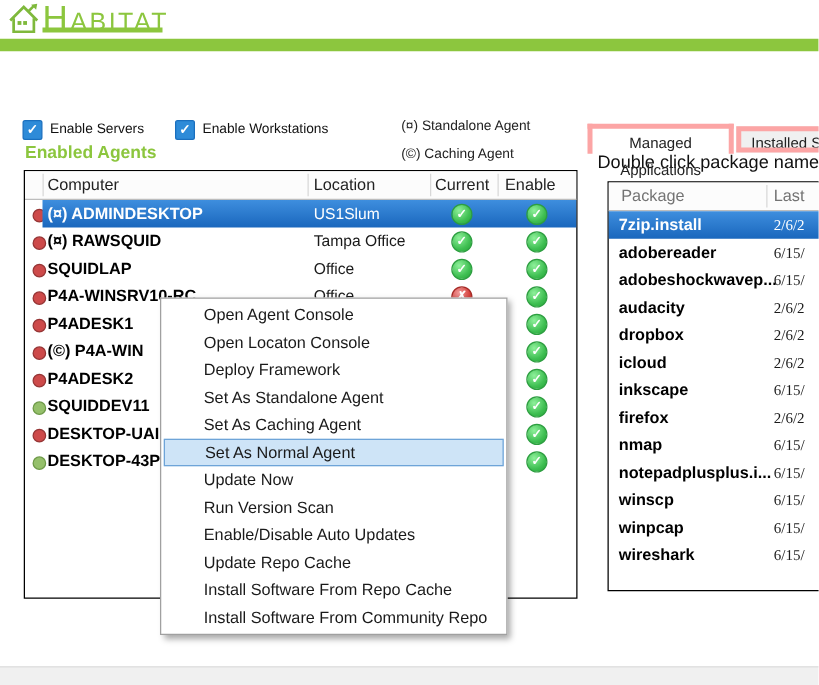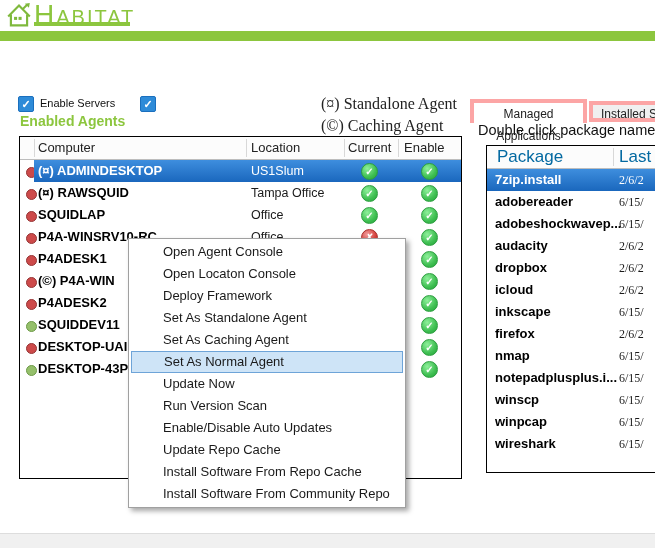--- a/index.html
+++ b/index.html
@@ -10,21 +10,21 @@
   .logo-house{position:absolute;left:6px;top:2px;width:26px;height:27px;}
   .logo-text{position:absolute;left:34px;top:-1px;font-variant:small-caps;
              font-size:28px;letter-spacing:2px;color:#8CC63E;font-weight:500;}
   .logo-underline{position:absolute;left:34px;top:22px;width:96px;height:4px;background:#8CC63E;}
   .green-bar{position:absolute;left:0;top:31px;width:655px;height:10px;background:#8CC63E;}
 
   
   .cb{position:absolute;width:14px;height:14px;background:#2E8BD8;border:1px solid #1A6FBE;
       border-radius:2px;color:#fff;font-size:11px;line-height:14px;text-align:center;font-weight:bold;}
   .cb-label{position:absolute;font-size:11px;color:#111;}
-  .legend-line{position:absolute;font-size:16px;color:#222;font-family:Liberation Serif, serif;}
+  .legend-line{position:absolute;font-size:11px;color:#222;}
   .panel-title{position:absolute;left:20px;top:113px;font-size:14px;font-weight:bold;color:#8CC63E;}
 
   
   .agents-table{position:absolute;left:19px;top:136px;width:441px;height:341px;
                 border:1px solid #000;background:#fff;}
   .agrid-header{position:absolute;left:0;top:0;width:100%;height:22px;background:#fcfcfc;
                 border-bottom:1px solid #bdbdbd;text-align:right;}
   .agrid-header .hcell{position:absolute;top:0;height:22px;line-height:22px;font-size:13px;color:#222;}
   .vsep{position:absolute;top:2px;height:18px;width:1px;background:#d8d8d8;}
   .arows{position:absolute;left:0;top:23px;right:0;bottom:0;}
@@ -48,21 +48,21 @@
   .tab{position:absolute;font-size:12px;color:#222;border:4px solid #fca5a5;box-sizing:border-box;}
   .tab.active{left:470px;top:99px;width:117px;height:24px;background:#fff;border-bottom:none;
               line-height:22px;text-align:center;z-index:2;}
   .tab.inactive{left:589px;top:101px;width:80px;height:21px;background:#f0f0f0;line-height:19px;
                 padding-left:8px;white-space:nowrap;overflow:hidden;}
   .apps-hint{position:absolute;left:478px;top:122px;font-size:14.5px;color:#111;white-space:nowrap;}
   .apps-table{position:absolute;left:486px;top:145px;width:210px;height:326px;
               border:1px solid #000;background:#fff;}
   .pgrid-header{position:absolute;left:0;top:0;width:100%;height:22px;background:#fcfcfc;
                 border-bottom:1px solid #bdbdbd;}
-  .pgrid-header .hcell{position:absolute;top:0;height:22px;line-height:22px;font-size:17px;color:#0369a1;}
+  .pgrid-header .hcell{position:absolute;top:0;height:22px;line-height:22px;font-size:13px;color:#737373;}
   .prows{position:absolute;left:0;top:23px;right:0;}
   .prow{position:relative;height:22px;}
   .prow.selected{background:linear-gradient(180deg,#3E8EDE,#1A67BD);}
   .prow.selected .pname,.prow.selected .pdate{color:#fff;}
   .pname{position:absolute;left:8px;top:3px;font-size:13px;font-weight:bold;color:#000;white-space:nowrap;}
   .pdate{position:absolute;left:132px;top:4px;font-size:12px;color:#1a1a1a;white-space:nowrap;font-family:Liberation Serif, serif;}
 
   
   .context-menu{position:absolute;left:128px;top:238px;width:278px;background:#fff;
                 border:1px solid #a0a0a0;box-shadow:3px 3px 5px rgba(0,0,0,.35);
@@ -90,20 +90,21 @@
       <polygon points="20.5,2 26,1 25,6.5" fill="#7FB93C"></polygon>
     </svg>
   </span>
   <span class="logo-text">Habitat</span>
   <span class="logo-underline"></span>
   <span class="green-bar"></span>
 
   <span class="cb" style="left:18px;top:96px;">✓</span>
   <span class="cb-label" style="left:40px;top:97px;">Enable Servers</span>
   <span class="cb" style="left:140px;top:96px;">✓</span>
+  <span class="cb-label" style="left:162px;top:97px;">Enable Workstations</span>
 
   <span class="legend-line" style="left:321px;top:95px;">(¤) Standalone Agent</span>
   <span class="legend-line" style="left:321px;top:117px;">(©) Caching Agent</span>
 
   <div class="panel-title">Enabled Agents</div>
 
   <div class="agents-table">
     <div class="agrid-header">
       <span class="hcell" style="left:18px;">Computer</span>
       <span class="hcell" style="left:231px;">Location</span>

